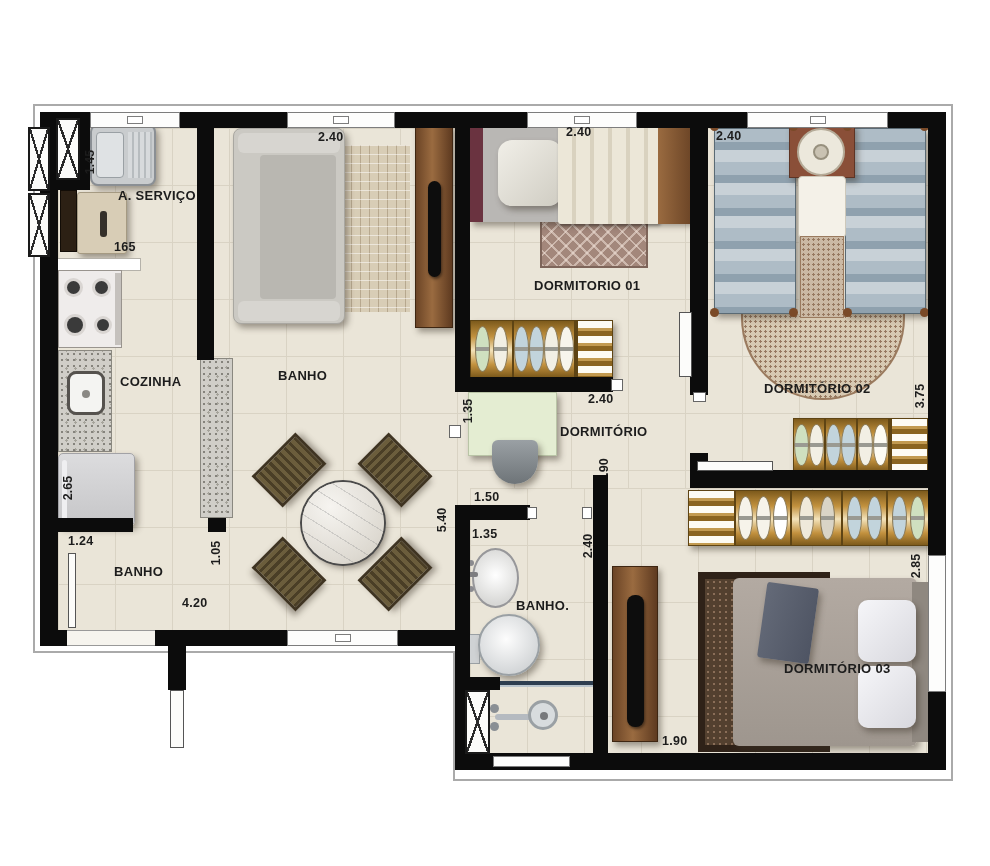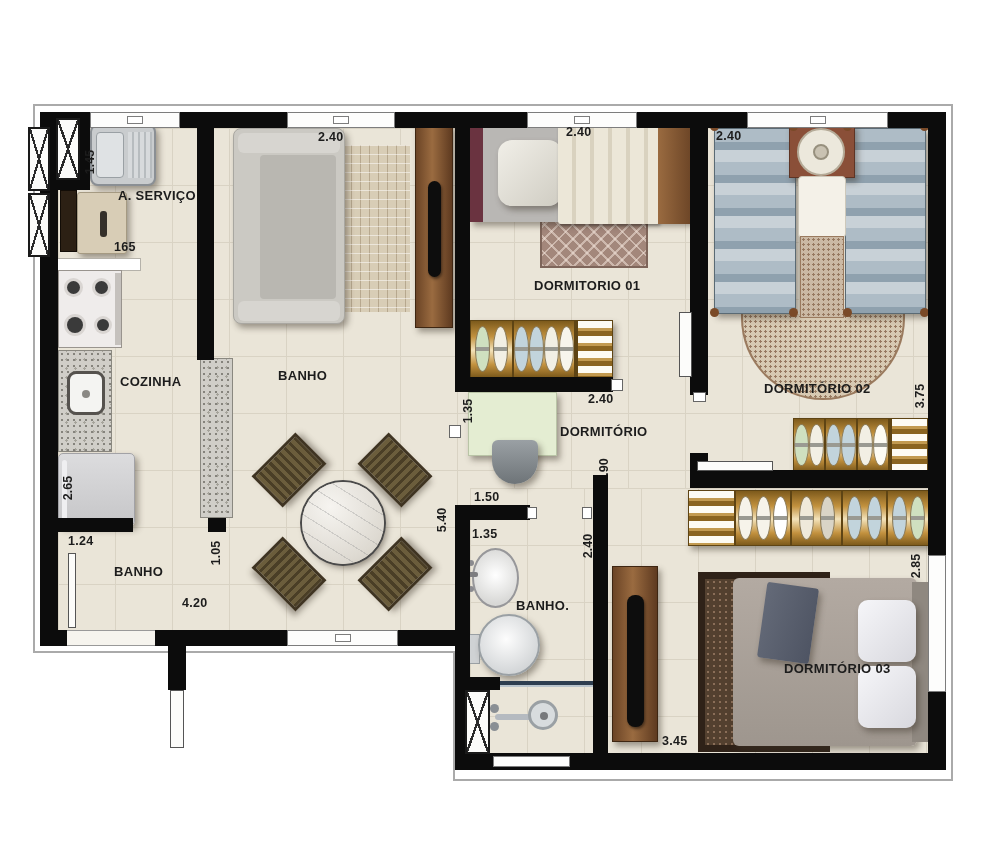--- a/index.html
+++ b/index.html
@@ -290,21 +290,21 @@
 
   <div class="lbl dim" style="left:318px;top:130px;">2.40</div>
   <div class="lbl dim" style="left:566px;top:125px;">2.40</div>
   <div class="lbl dim" style="left:716px;top:129px;">2.40</div>
   <div class="lbl dim" style="left:114px;top:240px;">165</div>
   <div class="lbl dim" style="left:68px;top:534px;">1.24</div>
   <div class="lbl dim" style="left:182px;top:596px;">4.20</div>
   <div class="lbl dim" style="left:474px;top:490px;">1.50</div>
   <div class="lbl dim" style="left:472px;top:527px;">1.35</div>
   <div class="lbl dim" style="left:588px;top:392px;">2.40</div>
-  <div class="lbl dim" style="left:662px;top:734px;">3.45</div>
+  <div class="lbl dim" style="left:662px;top:734px;">1.90</div>
 
   <div class="vwrap" style="left:82px;top:140px;width:16px;height:44px;">
       <span>1.45</span>
     </div>
   <div class="vwrap" style="left:60px;top:466px;width:16px;height:44px;">
       <span>2.65</span>
     </div>
   <div class="vwrap" style="left:208px;top:532px;width:16px;height:42px;">
       <span>1.05</span>
     </div>

